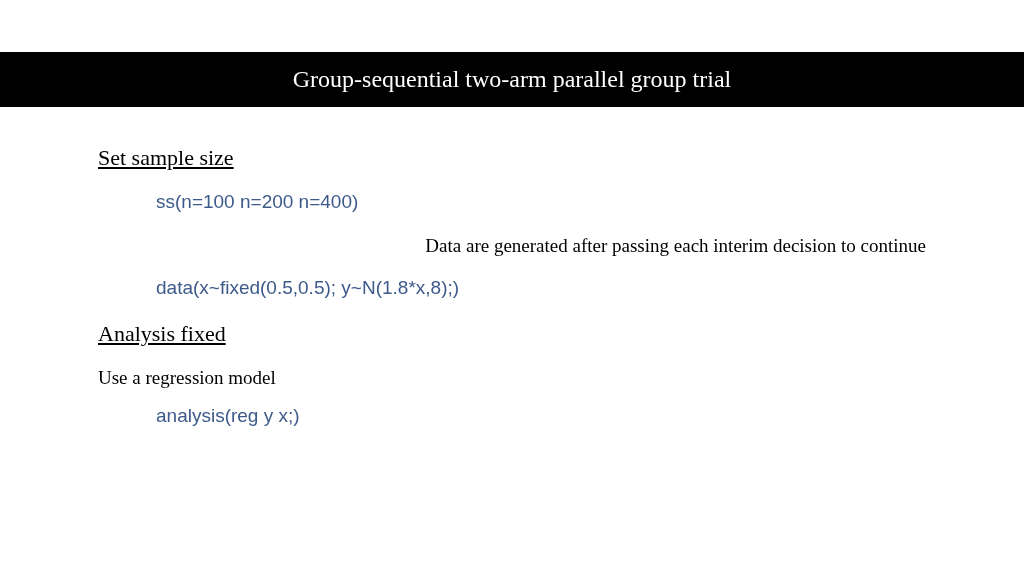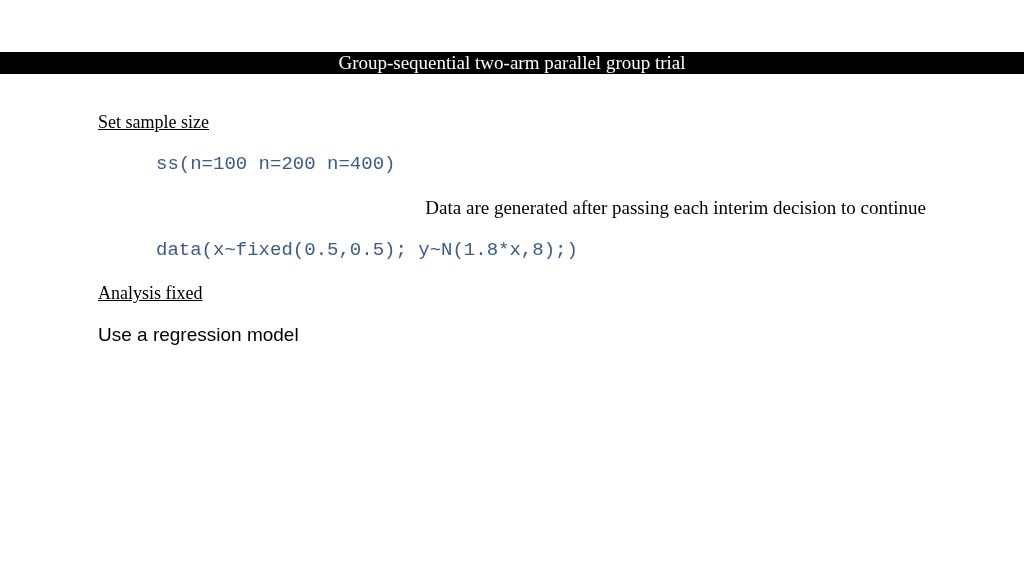--- a/index.html
+++ b/index.html
@@ -16,51 +16,51 @@
     }
     .slide {
       width: 100%;
       height: 100%;
       position: relative;
     }
     .title-bar {
       background: #000000;
       color: #ffffff;
       text-align: center;
-      padding: 0 0;
-      font-size: 19px;
+      padding: 14px 0;
+      font-size: 24px;
       font-family: 'Palatino Linotype', Palatino, Georgia, serif;
       margin-top: 52px;
     }
     .content {
       padding: 38px 98px 0 98px;
     }
     .section-heading {
       font-family: 'Palatino Linotype', Palatino, Georgia, serif;
-      font-size: 18px;
+      font-size: 22px;
       text-decoration: underline;
       color: #000000;
       margin-bottom: 20px;
     }
     .code-line {
-      font-family: Liberation Mono, monospace;
+      font-family: Liberation Sans, sans-serif;
       font-size: 19px;
       color: #3d5a8a;
       margin-left: 58px;
       margin-bottom: 22px;
     }
     .body-text {
       font-family: 'Palatino Linotype', Palatino, Georgia, serif;
       font-size: 19px;
       color: #000000;
       margin-bottom: 20px;
       text-align: right;
     }
     .body-text-sans {
-      font-family: Liberation Sans, sans-serif;
+      font-family: Liberation Serif, serif;
       font-size: 19px;
       color: #000000;
       margin-bottom: 16px;
     }
     .block {
       margin-bottom: 6px;
     }
   </style>
 </head>
 <body>
@@ -78,16 +78,17 @@
     </div>
 
     <div class="block">
       <div class="body-text">Data are generated after passing each interim decision to continue</div>
       <div class="code-line">data(x~fixed(0.5,0.5); y~N(1.8*x,8);)</div>
     </div>
 
     <div class="block">
       <div class="section-heading">Analysis fixed</div>
       <div class="body-text-sans">Use a regression model</div>
+      <div class="code-line">analysis(reg y x;)</div>
     </div>
 
   </div>
 </div>
 
 </body></html>

